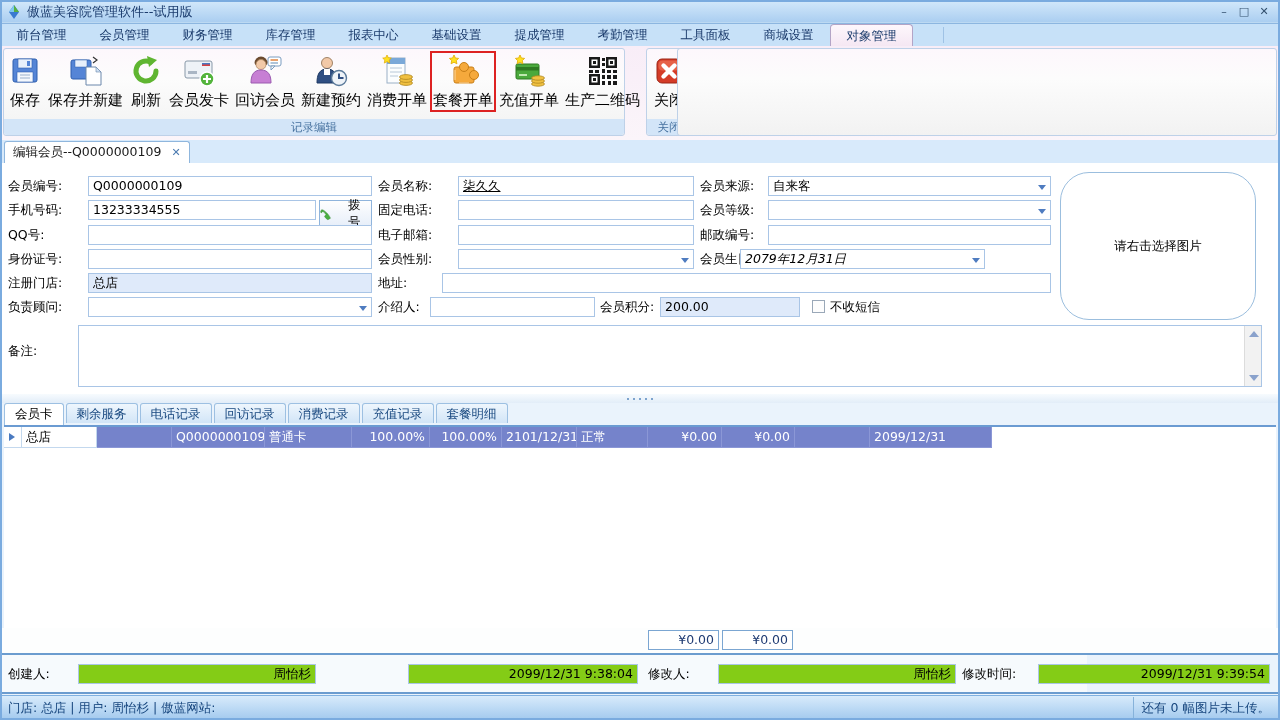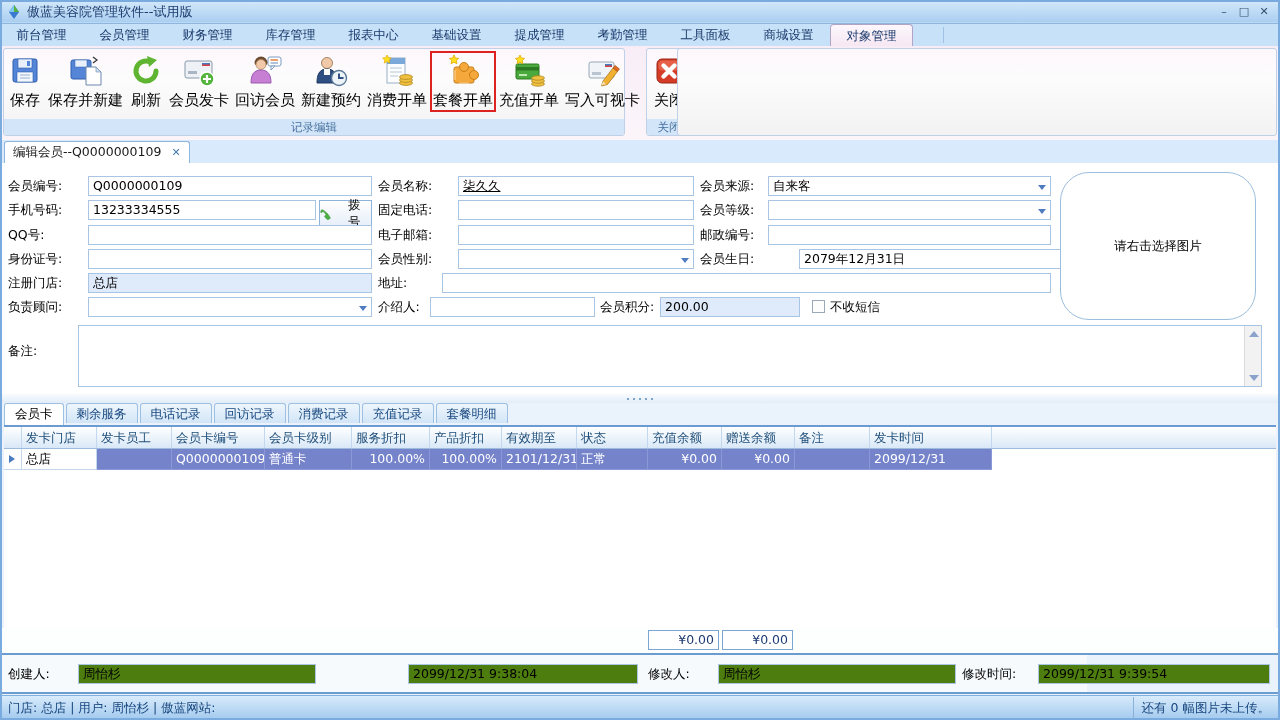--- a/index.html
+++ b/index.html
@@ -73,22 +73,22 @@
   .w0{width:75px;flex:0 0 75px}.w1{width:75px;flex:0 0 75px}.w2{width:93px;flex:0 0 93px}.w3{width:87px;flex:0 0 87px}
   .w4{width:78px;flex:0 0 78px}.w5{width:72px;flex:0 0 72px}.w6{width:75px;flex:0 0 75px}.w7{width:71px;flex:0 0 71px}
   .w8{width:74px;flex:0 0 74px}.w9{width:73px;flex:0 0 73px}.w10{width:75px;flex:0 0 75px}.w11{width:122px;flex:0 0 122px}
   .num { text-align:right; }
 
   .totals { left:0; top:628px; width:1280px; height:25px; background:#fdfefe; }
   .total-box { position:absolute; top:2px; height:20px; border:1px solid #7ba6d2; background:#fff; color:#1f3b73; text-align:right; line-height:18px; padding:0 4px; }
   .hr-blue { left:0; width:1280px; height:2px; background:#6b9ccf; }
 
   
-  .footer { left:0; top:655px; width:1087px; height:38px; background:#f6fafd; }
-  .f-inp { position:absolute; height:20px; border:1px solid #aac6e6; background:#4d7c0f; line-height:18px; padding:0 4px; white-space:nowrap; overflow:hidden; }
+  .footer { left:0; top:655px; width:1087px; height:38px; background:#f6fafd;text-align:right; }
+  .f-inp { position:absolute; height:20px; border:1px solid #aac6e6; background:#84cc16; line-height:18px; padding:0 4px; white-space:nowrap; overflow:hidden; }
 
   
   .statusbar { left:0; top:695px; width:1280px; height:25px; background:linear-gradient(#d8ebfb,#a2c9ee); border-top:1px solid #7fb0e0; display:flex; align-items:center; color:#17467e; }
   .sb-left { padding-left:8px; }
   .sb-right { margin-left:auto; border-left:1px solid #86b2da; padding:3px 10px 3px 8px; }
 
   .frame { left:0; top:0; width:1280px; height:720px; box-shadow:inset 0 0 0 2px #7aabdf; pointer-events:none; }
 </style>
 </head>
 <body>
@@ -221,32 +221,20 @@
           <rect x="4" y="13" width="23" height="3.5" fill="#2e7a22"></rect>
           <rect x="7" y="20" width="8" height="2" fill="#bfe8b0"></rect>
           <path d="M8 1 l1.4 3 3.2 .4 -2.3 2.2 .6 3.2 -2.9-1.6 -2.9 1.6 .6-3.2 -2.3-2.2 3.2-.4 z" fill="#ffe020" stroke="#e0a800" stroke-width="0.8"></path>
           <g fill="#f0c040" stroke="#b08820" stroke-width="0.8">
             <ellipse cx="26" cy="30" rx="6.5" ry="2.2"></ellipse>
               <ellipse cx="26" cy="27" rx="6.5" ry="2.2"></ellipse>
               <ellipse cx="26" cy="24" rx="6.5" ry="2.2"></ellipse>
           </g>
         </svg>
         <span class="cap">充值开单</span>
-      </div>
-      <div class="rb-btn">
-        <svg class="ico" viewBox="0 0 34 34">
-          <rect x="3" y="8" width="25" height="16" rx="2" fill="#f0f4f8" stroke="#98a8b8"></rect>
-          <rect x="19" y="10" width="7" height="3" fill="#d84040"></rect>
-            <rect x="19" y="10" width="7" height="1.5" fill="#4878c0"></rect>
-          <rect x="6" y="18" width="9" height="3" fill="#b8c4d0"></rect>
-          <path d="M17 27 l10 -13 4.5 3.5 -10 13 -6 1.5 z" fill="#f0b030" stroke="#b07820" stroke-width="0.8"></path>
-          <path d="M27 14 l4.5 3.5 2 -2.6 -4.5 -3.5 z" fill="#e06820" stroke="#a04810" stroke-width="0.6"></path>
-          <path d="M17 27 l-1.5 4.5 4.7 -1.2 z" fill="#f7d9a8"></path>
-        </svg>
-        <span class="cap">写入可视卡</span>
       </div>
       <div class="rb-btn">
         <svg class="ico" viewBox="0 0 34 34" fill="#1a1a1a">
           <rect x="3" y="3" width="11" height="11"></rect>
             <rect x="5.5" y="5.5" width="6" height="6" fill="#fff"></rect>
             <rect x="7" y="7" width="3" height="3"></rect>
           <rect x="20" y="3" width="11" height="11"></rect>
             <rect x="22.5" y="5.5" width="6" height="6" fill="#fff"></rect>
             <rect x="24" y="7" width="3" height="3"></rect>
           <rect x="3" y="20" width="11" height="11"></rect>
@@ -332,21 +320,21 @@
   <div class="inp" style="left:768px; top:62px; width:283px;"></div>
 
   <span class="lbl" style="left:8px; top:86px;">身份证号:</span>
   <div class="inp" style="left:88px; top:86px; width:284px;"></div>
   <span class="lbl" style="left:378px; top:86px;">会员性别:</span>
   <div class="inp combo" style="left:458px; top:86px; width:236px;">
     <span></span>
     <i class="carrow"></i>
   </div>
   <span class="lbl" style="left:700px; top:86px;">会员生日:</span>
-  <div class="inp combo" style="left:799px; top:86px; width:283px;">
+  <div class="inp combo" style="left:740px; top:86px; width:245px;font-style:italic;">
     <span>2079年12月31日</span>
     <i class="carrow"></i>
   </div>
 
   <span class="lbl" style="left:8px; top:110px;">注册门店:</span>
   <div class="inp ro" style="left:88px; top:110px; width:284px;">总店</div>
   <span class="lbl" style="left:378px; top:110px;">地址:</span>
   <div class="inp" style="left:442px; top:110px; width:609px;"></div>
 
   <span class="lbl" style="left:8px; top:134px;">负责顾问:</span>
@@ -387,35 +375,20 @@
   <div class="dtab selected">会员卡</div>
   <div class="dtab">剩余服务</div>
   <div class="dtab">电话记录</div>
   <div class="dtab">回访记录</div>
   <div class="dtab">消费记录</div>
   <div class="dtab">充值记录</div>
   <div class="dtab">套餐明细</div>
 </div>
 
 <div class="abs grid-wrap">
-  <div class="g-head">
-    <div class="gh rind"></div>
-    <div class="gh w0">发卡门店</div>
-    <div class="gh w1">发卡员工</div>
-    <div class="gh w2">会员卡编号</div>
-    <div class="gh w3">会员卡级别</div>
-    <div class="gh w4">服务折扣</div>
-    <div class="gh w5">产品折扣</div>
-    <div class="gh w6">有效期至</div>
-    <div class="gh w7">状态</div>
-    <div class="gh w8">充值余额</div>
-    <div class="gh w9">赠送余额</div>
-    <div class="gh w10">备注</div>
-    <div class="gh w11">发卡时间</div>
-  </div>
   <div class="g-row">
     <div class="gd rind body">
         <i class="rarrow"></i>
       </div>
     <div class="gd focus w0">总店</div>
     <div class="gd w1"></div>
     <div class="gd w2">Q0000000109</div>
     <div class="gd w3">普通卡</div>
     <div class="gd w4 num">100.00%</div>
     <div class="gd w5 num">100.00%</div>

